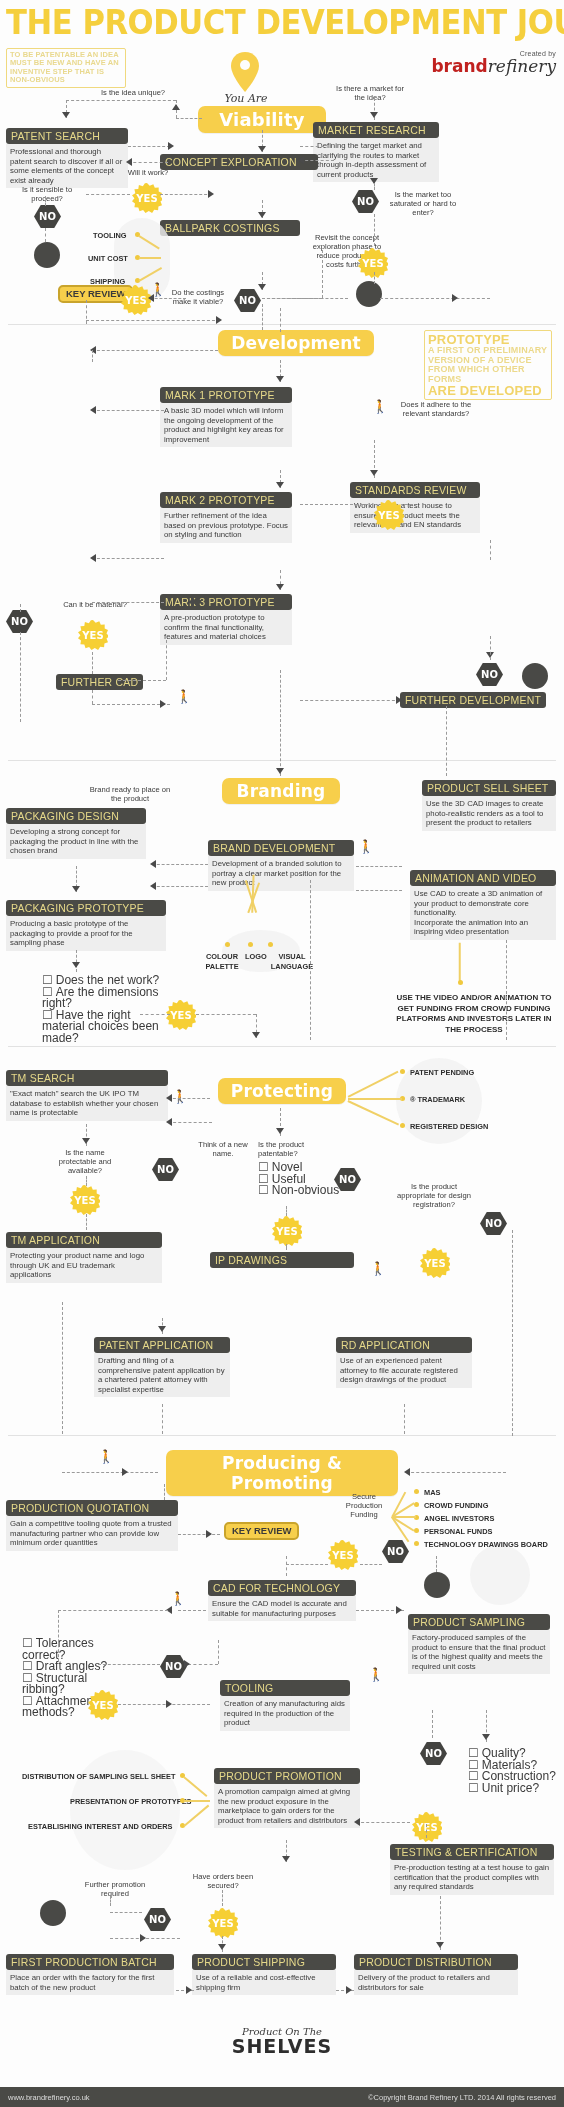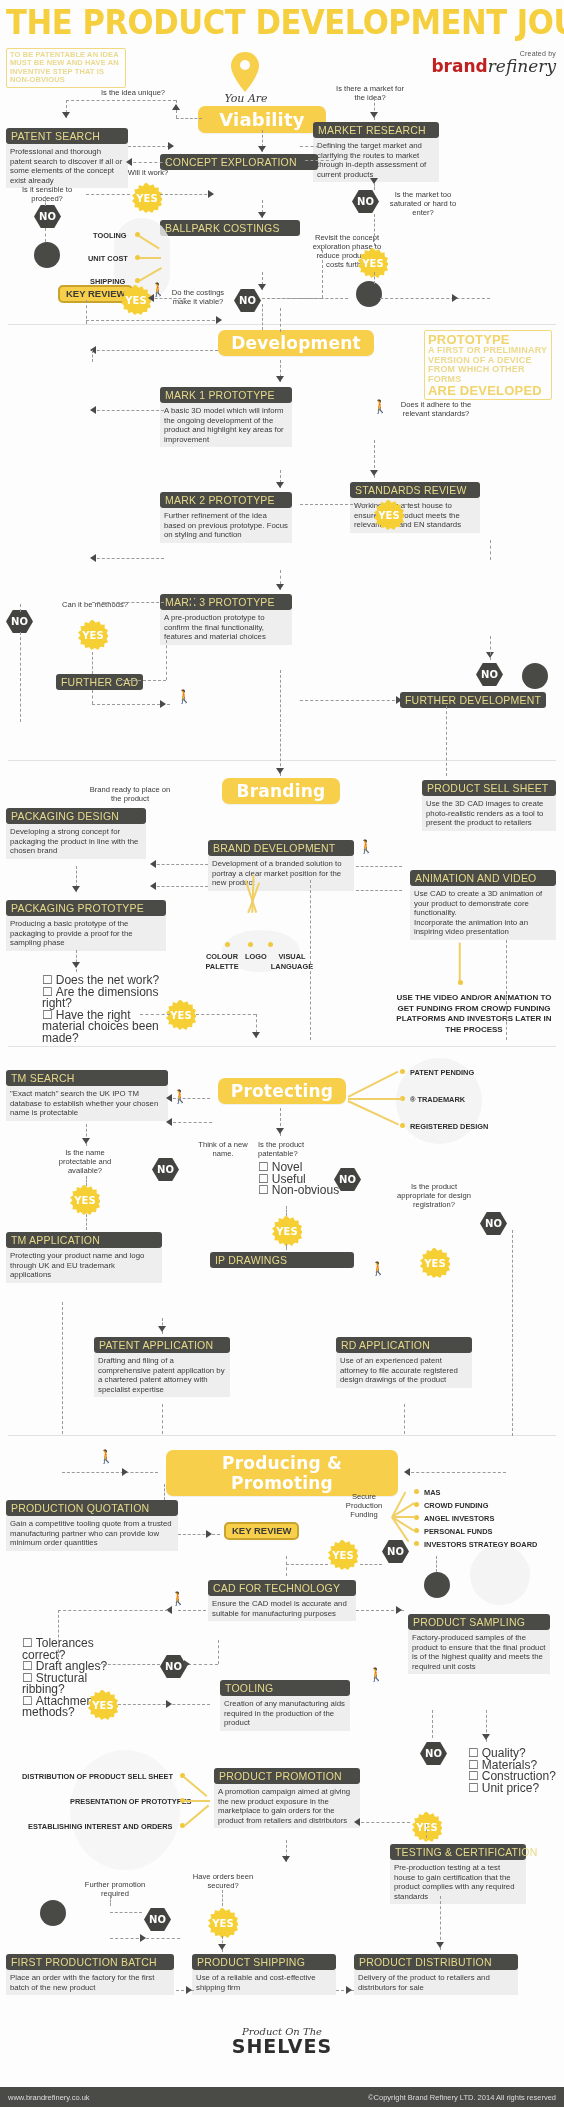--- a/index.html
+++ b/index.html
@@ -225,21 +225,21 @@
     <div class="body">Working with a test house to ensure your product meets the relevant BSI and EN standards</div>
   </div>
 
   <div class="node" style="left:56px; top:672px;">
     <div class="hdr">FURTHER CAD</div>
   </div>
   <div class="node" style="left:400px; top:690px;">
     <div class="hdr">FURTHER DEVELOPMENT</div>
   </div>
 
-  <div class="lbl" style="left:55px; top:600px; width:80px; text-align:center;">Can it be methods?</div>
+  <div class="lbl" style="left:55px; top:600px; width:80px; text-align:center;">Can it be material?</div>
   <div class="q" style="left:398px; top:400px; width:76px;">Does it adhere to the relevant standards?</div>
   <div class="q" style="left:88px; top:785px; width:84px;">Brand ready to place on the product</div>
 
   <div class="yes" style="left:374px; top:500px;">YES</div>
   <div class="no" style="left:6px;  top:610px;">NO</div>
   <div class="yes" style="left:78px; top:620px;">YES</div>
   <div class="no" style="left:476px; top:663px;">NO</div>
   <div class="dot" style="left:522px; top:663px;"></div>
   <div class="walker" style="left:372px; top:400px;">🚶</div>
   <div class="walker" style="left:176px; top:690px;">🚶</div>
@@ -366,21 +366,21 @@
   </div>
 
   <div class="keyreview" style="left:224px; top:1522px;">KEY REVIEW</div>
 
   <div class="q" style="left:342px; top:1492px; width:44px;">Secure Production Funding</div>
   <div class="wm" style="left:470px; top:1545px; width:60px; height:60px;"></div>
   <div class="bold-lbl" style="left:424px; top:1488px;">MAS</div>
   <div class="bold-lbl" style="left:424px; top:1501px;">CROWD FUNDING</div>
   <div class="bold-lbl" style="left:424px; top:1514px;">ANGEL INVESTORS</div>
   <div class="bold-lbl" style="left:424px; top:1527px;">PERSONAL FUNDS</div>
-  <div class="bold-lbl" style="left:424px; top:1540px;">INVESTORS STRATEGY BOARD</div>
+  <div class="bold-lbl" style="left:424px; top:1540px;">TECHNOLOGY DRAWINGS BOARD</div>
   <div class="ydot" style="left:414px; top:1489px;"></div>
   <div class="ydot" style="left:414px; top:1502px;"></div>
   <div class="ydot" style="left:414px; top:1515px;"></div>
   <div class="ydot" style="left:414px; top:1528px;"></div>
   <div class="ydot" style="left:414px; top:1541px;"></div>
   <div class="yline" style="left:392px; top:1516px; width:28px; transform:rotate(-62deg);"></div>
   <div class="yline" style="left:392px; top:1516px; width:26px; transform:rotate(-32deg);"></div>
   <div class="yline" style="left:392px; top:1516px; width:24px;"></div>
   <div class="yline" style="left:392px; top:1516px; width:26px; transform:rotate(32deg);"></div>
   <div class="yline" style="left:392px; top:1516px; width:30px; transform:rotate(56deg);"></div>
@@ -418,36 +418,36 @@
   <div class="no" style="left:420px; top:1742px;">NO</div>
   <div class="checks" style="left:468px; top:1748px; width:86px;">
     <div><span class="ck">☐</span><span>Quality?</span></div>
     <div><span class="ck">☐</span><span>Materials?</span></div>
     <div><span class="ck">☐</span><span>Construction?</span></div>
     <div><span class="ck">☐</span><span>Unit price?</span></div>
   </div>
   <div class="yes" style="left:412px; top:1812px;">YES</div>
 
   <div class="wm" style="left:70px; top:1750px; width:110px; height:120px; opacity:.55;"></div>
-  <div class="bold-lbl" style="left:22px; top:1772px;">DISTRIBUTION OF PRODUCT SELL SHEET</div>
+  <div class="bold-lbl" style="left:22px; top:1772px;">DISTRIBUTION OF SAMPLING SELL SHEET</div>
   <div class="bold-lbl" style="left:70px; top:1797px;">PRESENTATION OF PROTOTYPES</div>
   <div class="bold-lbl" style="left:28px; top:1822px;">ESTABLISHING INTEREST AND ORDERS</div>
   <div class="ydot" style="left:180px; top:1773px;"></div>
   <div class="ydot" style="left:180px; top:1798px;"></div>
   <div class="ydot" style="left:180px; top:1823px;"></div>
   <div class="yline" style="left:184px; top:1776px; width:30px; transform:rotate(40deg);"></div>
   <div class="yline" style="left:184px; top:1800px; width:26px;"></div>
   <div class="yline" style="left:184px; top:1825px; width:32px; transform:rotate(-40deg);"></div>
 
   <div class="node" style="left:214px; top:1766px; width:146px;">
     <div class="hdr" style="width:100%;">PRODUCT PROMOTION</div>
     <div class="body">A promotion campaign aimed at giving the new product exposure in the marketplace to gain orders for the product from retailers and distributors</div>
   </div>
 
-  <div class="node" style="left:390px; top:1842px; width:136px;">
+  <div class="node" style="left:390px; top:1842px; width:164px;">
     <div class="hdr" style="width:100%;">TESTING &amp; CERTIFICATION</div>
     <div class="body">Pre-production testing at a test house to gain certification that the product complies with any required standards</div>
   </div>
 
   <div class="q" style="left:80px; top:1880px; width:70px;">Further promotion required</div>
   <div class="q" style="left:188px; top:1872px; width:70px;">Have orders been secured?</div>
   <div class="no" style="left:144px; top:1908px;">NO</div>
   <div class="yes" style="left:208px; top:1908px;">YES</div>
   <div class="dot" style="left:40px; top:1900px;"></div>
 

